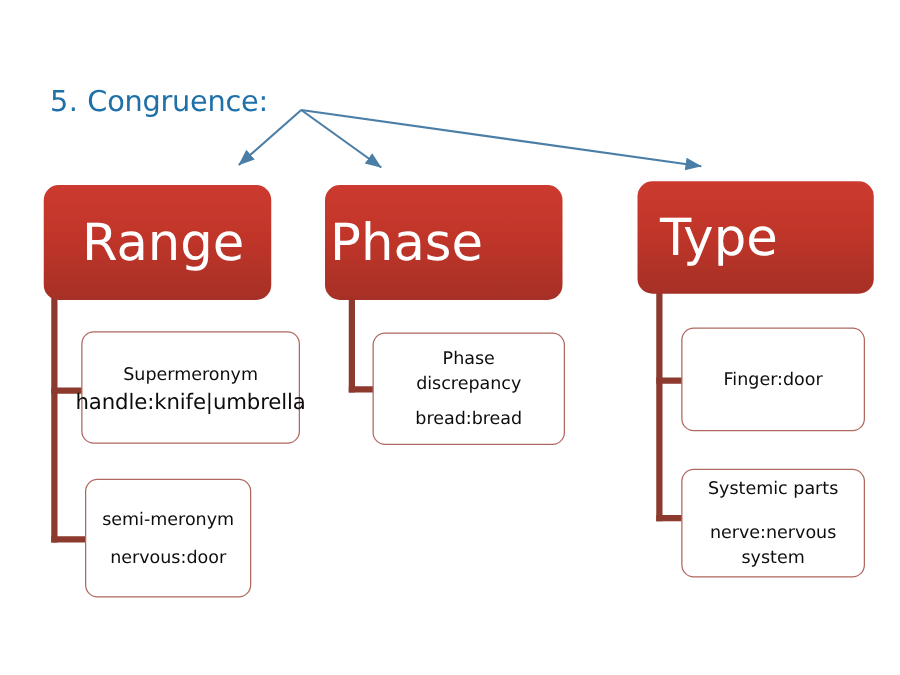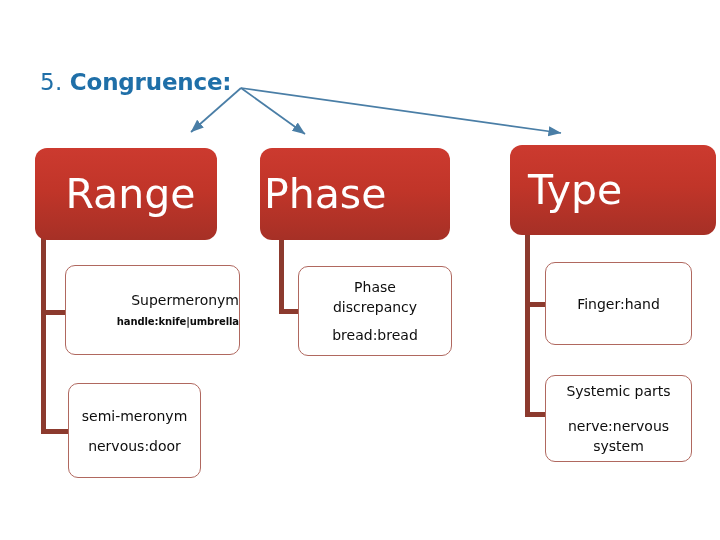--- a/index.html
+++ b/index.html
@@ -31,21 +31,21 @@
     font-size: 23px;
     line-height: 28px;
     white-space: nowrap;
     color: #1F6FA8;
   }
   #title .num {
     font-weight: normal;
     letter-spacing: 0.3px;
   }
   #title .word {
-    font-weight: bold;
+    font-weight: normal;
     letter-spacing: -0.2px;
   }
 
   
   #arrows {
     position: absolute;
     left: 0; top: 0;
     width: 720px;
     height: 540px;
     pointer-events: none;
@@ -64,21 +64,21 @@
   .hdr .lbl {
     font-size: 41px;
     line-height: 44px;
     font-weight: normal;
     letter-spacing: 0px;
     white-space: nowrap;
   }
 
   #hdr-range { left: 35px;  top: 148px; width: 182px; height: 92px; padding-left: 9px; justify-content: center; }
   #hdr-phase { left: 260px; top: 148px; width: 190px; height: 92px; padding-left: 4px; justify-content: flex-start; }
-  #hdr-type  { left: 510px; top: 145px; width: 206px; height: 90px; padding-left: 18px; justify-content: flex-start; }
+  #hdr-type  { left: 510px; top: 145px; width: 189px; height: 90px; padding-left: 18px; justify-content: flex-start; }
 
   
   .leaf {
     position: absolute;
     border: 1px solid #B0685F;
     border-radius: 10px;
     background: #ffffff;
     box-sizing: border-box;
     display: flex;
     flex-direction: column;
@@ -93,27 +93,27 @@
     font-weight: normal;
     white-space: pre-line;
   }
   .leaf .l2 {
     font-size: 14px;
     line-height: 20px;
     font-weight: normal;
     white-space: pre-line;
   }
   .leaf.tiny .l2 {
-    font-size: 10px;
-    font-weight: bold;
+    font-size: 17px;
+    font-weight: normal;
     line-height: 16px;
     letter-spacing: -0.1px;
   }
 
-  #leaf-super { left: 65px;  top: 265px; width: 175px; height: 90px; align-items: flex-end; }
+  #leaf-super { left: 65px;  top: 265px; width: 175px; height: 90px; }
   #leaf-semi  { left: 68px;  top: 383px; width: 133px; height: 95px; }
   #leaf-phase { left: 298px; top: 266px; width: 154px; height: 90px; }
   #leaf-seg   { left: 545px; top: 262px; width: 147px; height: 83px; }
   #leaf-sys   { left: 545px; top: 375px; width: 147px; height: 87px; }
 
   #leaf-super .l1 { margin-bottom: 4px; }
   #leaf-semi  .l1 { margin-bottom: 10px; }
   #leaf-phase .l1 { margin-bottom: 8px; }
   #leaf-seg   .l1 { margin-bottom: 4px; }
   #leaf-sys   .l1 { margin-bottom: 15px; }
@@ -179,21 +179,21 @@
     <span class="l2">nervous:door</span>
   </div>
 
   <div class="leaf" id="leaf-phase">
     <span class="l1">Phase
 discrepancy</span>
     <span class="l2">bread:bread</span>
   </div>
 
   <div class="leaf" id="leaf-seg">
-    <span class="l2">Finger:hand</span>
+    <span class="l2">Finger:door</span>
   </div>
 
   <div class="leaf" id="leaf-sys">
     <span class="l1">Systemic parts</span>
     <span class="l2">nerve:nervous
 system</span>
   </div>
 
 </div>
 

